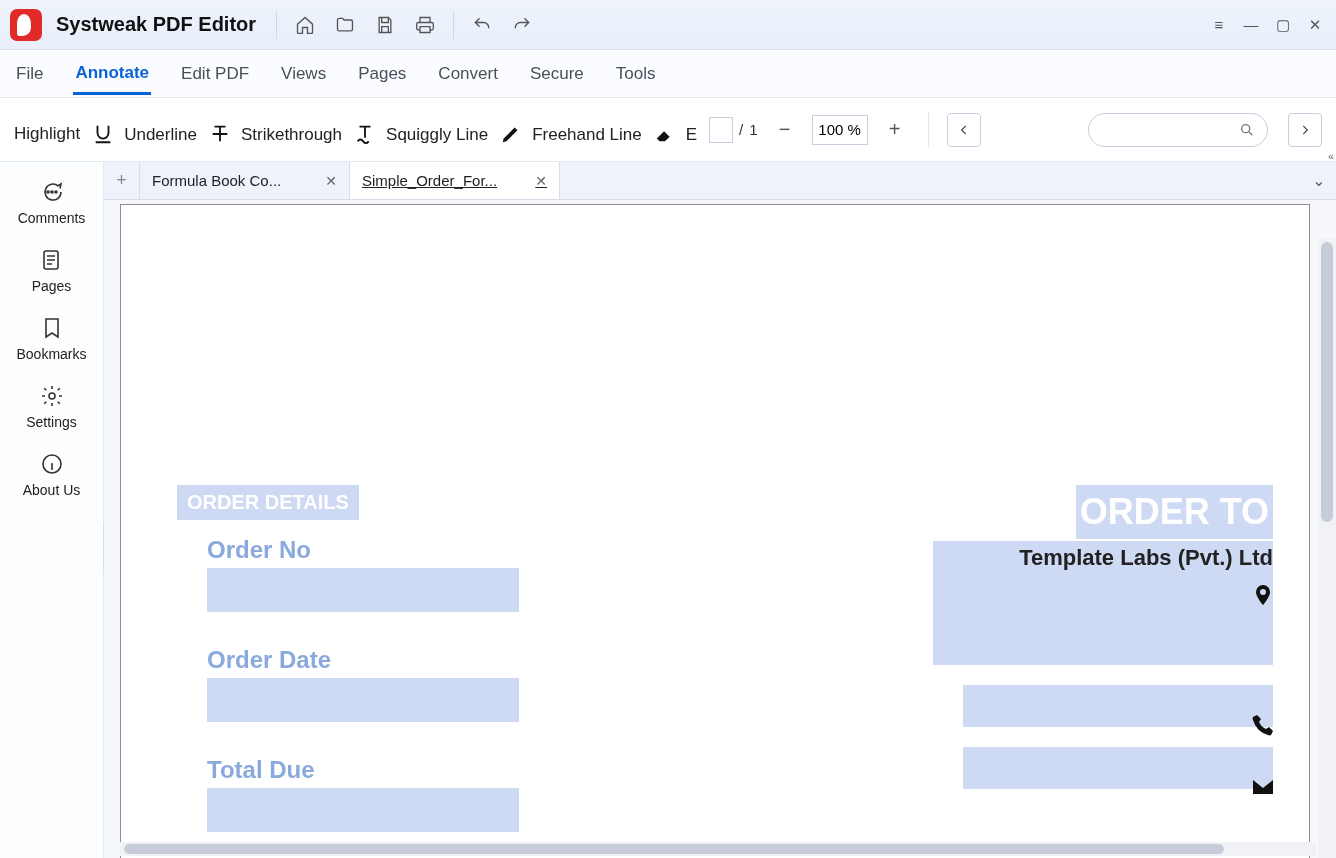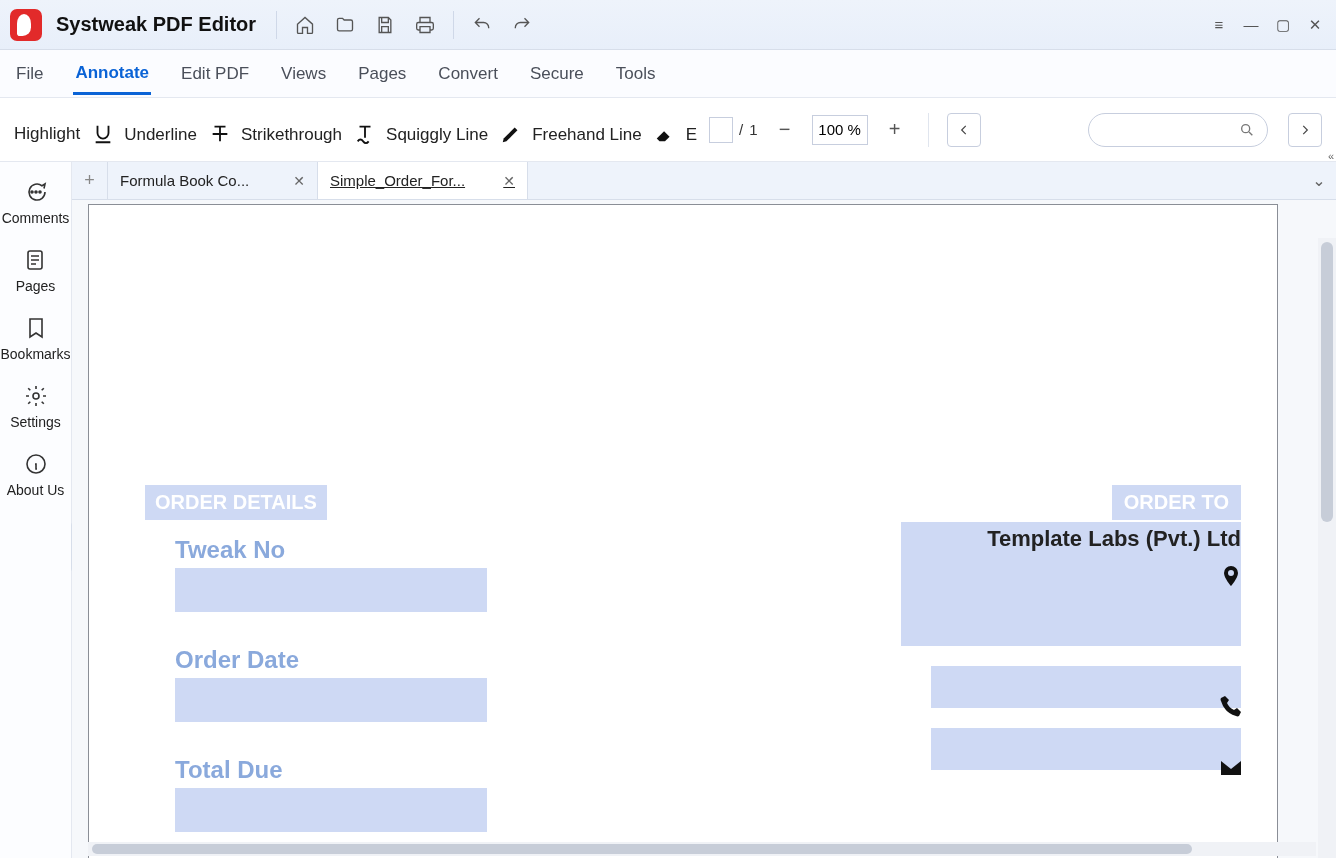--- a/index.html
+++ b/index.html
@@ -67,21 +67,21 @@
 .pg-indicator { display:flex; align-items:center; gap:6px; font-size:15px; color:#333;}
 .pg-indicator input { width:24px; height:26px; border:1px solid #c7cede; text-align:center; font-size:14px;}
 .sq-btn { width:34px;height:34px;border:1px solid #c7cede;display:flex;align-items:center;justify-content:center;background:#fff;border-radius:4px;}
 .sq-btn svg{width:14px;height:14px;stroke:#444;fill:none;stroke-width:2;}
 .search-box { width:180px; height:34px; border:1px solid #c7cede; border-radius:17px; display:flex;align-items:center;justify-content:flex-end;padding:0 12px;margin-left:auto;}
 .search-box svg{width:16px;height:16px;stroke:#777;fill:none;stroke-width:2;}
 .zm-btn{width:30px;height:30px;display:flex;align-items:center;justify-content:center;font-size:20px;color:#555;}
 
 
 .main { display:flex; height:696px;}
-.sidebar { width:72px; background:#fcfdff; border-right:1px solid #e4e8f0; display:flex;flex-direction:column;align-items:center;padding-top:18px;gap:22px; font-size:14px; color:#222;}
+.sidebar { width:104px; background:#fcfdff; border-right:1px solid #e4e8f0; display:flex;flex-direction:column;align-items:center;padding-top:18px;gap:22px; font-size:14px; color:#222;}
 .side-item{display:flex;flex-direction:column;align-items:center;gap:6px;cursor:pointer;}
 .side-item svg{width:24px;height:24px;stroke:#333;fill:none;stroke-width:1.6;}
 
 
 .work { flex:1; display:flex; flex-direction:column; position:relative; background:#f9fbfe;}
 .collapse-grip{position:absolute;left:-1px;top:360px;width:14px;height:50px;background:#eef3fb;border:1px solid #d7deea;border-radius:3px;display:flex;align-items:center;justify-content:center;font-size:10px;color:#777;}
 .tabstrip{height:38px;background:#eef3fb;display:flex;align-items:stretch;border-bottom:1px solid #d7deea;}
 .tab-add{width:36px;display:flex;align-items:center;justify-content:center;color:#888;font-size:18px;border-right:1px solid #d7deea;}
 .doc-tab{display:flex;align-items:center;gap:26px;padding:0 12px;min-width:210px;border-right:1px solid #d7deea;font-size:15px;}
 .doc-tab.active{background:#fff;text-decoration:underline;}
@@ -105,21 +105,21 @@
 .pink-line{width:2px;background:#e91e9c;height:140px;}
 .contact-col{display:flex;flex-direction:column;align-items:center;}
 .contact-col .lbl{font-size:17px;font-weight:700;color:#222;padding:6px 0;width:190px;text-align:center;}
 .contact-col .fld{width:190px;height:96px;}
 
 .section-hdr{font-size:20px;font-weight:800;color:#fff;padding:6px 10px;display:inline-block;}
 .left-col{position:absolute;left:56px;top:280px;}
 .right-col{position:absolute;right:36px;top:280px;text-align:right;}
 .field-lbl{font-size:24px;color:#8aa9dc;font-weight:600;margin:16px 0 4px 30px;}
 .field-box{width:312px;height:44px;margin-left:30px;}
-.right-hdr{font-size:20px;font-weight:800;color:#fff;padding:6px 12px;display:inline-block;}
+.right-hdr{font-size:36px;font-weight:800;color:#fff;padding:6px 4px;display:inline-block;}
 .company{font-size:22px;color:#222;font-weight:600;padding:4px 0 6px;margin-top:2px;}
 .r-box{height:88px;width:340px;margin-left:auto;}
 .r-box.sm{height:42px;width:310px;margin-top:20px;}
 .r-icon{position:absolute;right:-2px;}
 .r-icon svg{width:24px;height:24px;fill:#111;}
 </style>
 </head>
 <body>
 
 <div class="titlebar">
@@ -296,21 +296,21 @@
       </div>
       <div class="tab-overflow">⌄</div>
     </div>
 
     <div class="canvas">
       <div class="page">
 
 
         <div class="left-col">
           <div class="section-hdr hl-blue">ORDER DETAILS</div>
-          <div class="field-lbl">Tweak No</div>
+          <div class="field-lbl">Order No</div>
           <div class="field-box hl-blue"></div>
           <div class="field-lbl" style="margin-top:34px;">Order Date</div>
           <div class="field-box hl-blue"></div>
           <div class="field-lbl" style="margin-top:34px;">Total Due</div>
           <div class="field-box hl-blue"></div>
         </div>
 
         <div class="right-col">
           <div class="right-hdr hl-blue">ORDER TO</div>
           <div class="company hl-blue" style="display:block;">Template Labs (Pvt.) Ltd</div>

